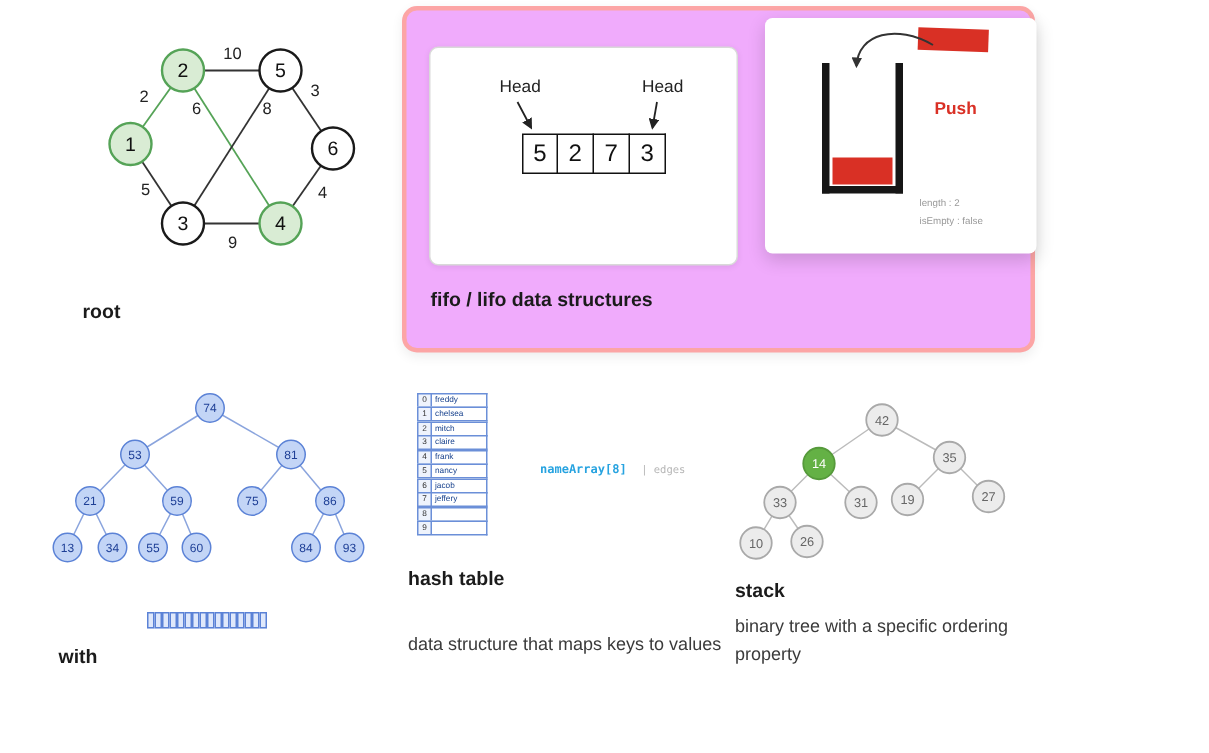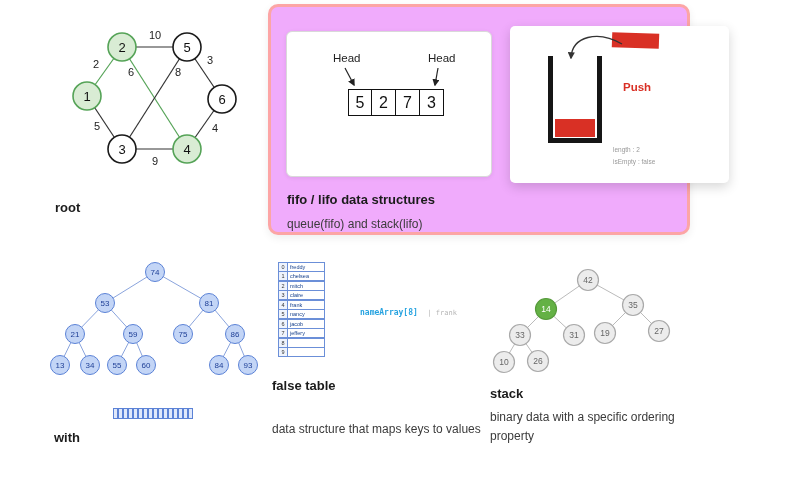--- a/index.html
+++ b/index.html
@@ -28,39 +28,39 @@
   .q-label { position:absolute; font-size:11.5px; color:#222; }
   .q-head { left:46px; top:20px; }
   .q-tail { left:141px; top:20px; }
   .q-arrows { position:absolute; left:0; top:0; width:206px; height:146px; }
   .queue-cells { position:absolute; left:61px; top:57px; display:flex; }
   .qcell { width:24px; height:27px; border:1.5px solid #111; background:#fff;
            display:flex; align-items:center; justify-content:center;
            font-size:16px; color:#111; }
   .qcell + .qcell { border-left:none; }
 
-  .stack-card { position:absolute; left:239px; top:19px; width:219px; height:157px;
+  .stack-card { position:absolute; left:239px; top:5px; width:181px; height:157px;
                 background:#fff; border-radius:5px;
                 box-shadow:0 4px 12px rgba(0,0,0,.16); }
   .bucket { position:absolute; left:38px; top:30px; width:54px; height:87px;
             border-left:5px solid #161616; border-right:5px solid #161616;
             border-bottom:5px solid #161616; }
   .red-block { position:absolute; background:#d93025; }
   .block-in { left:45px; top:93px; width:40px; height:18px; }
   .block-top { left:102px; top:7px; width:47px; height:15px; transform:rotate(2deg); }
   .push-arrow { position:absolute; left:0; top:0; width:181px; height:156px; }
   .push-label { position:absolute; left:113px; top:55px; color:#d93025;
                 font-size:11.5px; font-weight:600; }
   .stack-stats { position:absolute; left:103px; top:118px; font-size:6.5px;
                  color:#999; line-height:1.9; }
   .fifo-title { left:16px; top:185px; }
   .fifo-subtitle { left:16px; top:208px; }
 
   
-  .tile-tree { left:47px; top:258px; width:235px; height:244px; }
+  .tile-tree { left:32px; top:258px; width:235px; height:244px; }
   .tile-tree svg { position:absolute; left:0; top:0; width:215px; height:125px; }
   .tree-strip { position:absolute; left:66px; top:150px; display:flex; }
   .strip-cell { width:5.5px; height:11px; border:0.5px solid #5b82d6;
                 background:#dfe8fb; margin-left:-0.5px; }
   .tile-tree .tile-title { left:7px; top:172px; }
   .tile-tree .tile-desc { left:7px; top:194px; width:225px; }
 
   
   .tile-hash { left:272px; top:260px; width:215px; height:170px; }
   .hash-img { position:absolute; left:0; top:0; width:195px; height:112px; background:#fff; }
@@ -159,21 +159,20 @@
         <path d="M 112 18 C 88 4, 62 10, 61 32" fill="none" stroke="#333" stroke-width="1.3" marker-end="url(#arr2)"></path>
       </svg>
       <span class="push-label">Push</span>
       <div id="stack-stats" class="stack-stats">
           <div>length : 2</div>
           <div>isEmpty : false</div>
         </div>
     </div>
 
     <h3 class="tile-title fifo-title">fifo / lifo data structures</h3>
-    <p class="tile-desc fifo-subtitle nowrap">queue(fifo) and stack(lifo)</p>
   </section>
 
   <section class="tile tile-tree">
     <svg id="tree-svg" viewBox="0 0 215 125">
         <line x1="108" y1="14" x2="58" y2="45" stroke="#8aa4dd" stroke-width="1"></line>
         <line x1="108" y1="14" x2="162" y2="45" stroke="#8aa4dd" stroke-width="1"></line>
         <line x1="58" y1="45" x2="28" y2="76" stroke="#8aa4dd" stroke-width="1"></line>
         <line x1="58" y1="45" x2="86" y2="76" stroke="#8aa4dd" stroke-width="1"></line>
         <line x1="162" y1="45" x2="136" y2="76" stroke="#8aa4dd" stroke-width="1"></line>
         <line x1="162" y1="45" x2="188" y2="76" stroke="#8aa4dd" stroke-width="1"></line>
@@ -270,24 +269,24 @@
             <div class="hash-idx">8</div>
             <div class="hash-name"></div>
           </div>
           <div class="hash-row">
             <div class="hash-idx">9</div>
             <div class="hash-name"></div>
           </div>
         </div>
       <div class="hash-expr">
         <span class="expr-code">nameArray[8]</span>
-        <span class="expr-result">| frank</span>
+        <span class="expr-result">| edges</span>
       </div>
     </div>
-    <h3 class="tile-title">false table</h3>
+    <h3 class="tile-title">hash table</h3>
     <p class="tile-desc nowrap">data structure that maps keys to values</p>
   </section>
 
   <section class="tile tile-heap">
     <svg id="heap-svg" viewBox="0 0 200 112">
         <line x1="102" y1="15" x2="60" y2="44" stroke="#bbbbbb" stroke-width="1"></line>
         <line x1="102" y1="15" x2="147" y2="40" stroke="#bbbbbb" stroke-width="1"></line>
         <line x1="60" y1="44" x2="34" y2="70" stroke="#bbbbbb" stroke-width="1"></line>
         <line x1="60" y1="44" x2="88" y2="70" stroke="#bbbbbb" stroke-width="1"></line>
         <line x1="147" y1="40" x2="119" y2="68" stroke="#bbbbbb" stroke-width="1"></line>
@@ -307,16 +306,16 @@
         <circle cx="119" cy="68" r="10.5" fill="#ececec" stroke="#a9a9a9" stroke-width="1.2"></circle>
         <text x="119" y="71" text-anchor="middle" font-size="8.5" fill="#666" font-family="&quot;Liberation Sans&quot;, sans-serif">19</text>
         <circle cx="173" cy="66" r="10.5" fill="#ececec" stroke="#a9a9a9" stroke-width="1.2"></circle>
         <text x="173" y="69" text-anchor="middle" font-size="8.5" fill="#666" font-family="&quot;Liberation Sans&quot;, sans-serif">27</text>
         <circle cx="18" cy="97" r="10.5" fill="#ececec" stroke="#a9a9a9" stroke-width="1.2"></circle>
         <text x="18" y="100" text-anchor="middle" font-size="8.5" fill="#666" font-family="&quot;Liberation Sans&quot;, sans-serif">10</text>
         <circle cx="52" cy="96" r="10.5" fill="#ececec" stroke="#a9a9a9" stroke-width="1.2"></circle>
         <text x="52" y="99" text-anchor="middle" font-size="8.5" fill="#666" font-family="&quot;Liberation Sans&quot;, sans-serif">26</text>
       </svg>
     <h3 class="tile-title">stack</h3>
-    <p class="tile-desc">binary data with a specific ordering property</p>
+    <p class="tile-desc">binary tree with a specific ordering property</p>
   </section>
 
 </div>
 
 </body></html>

